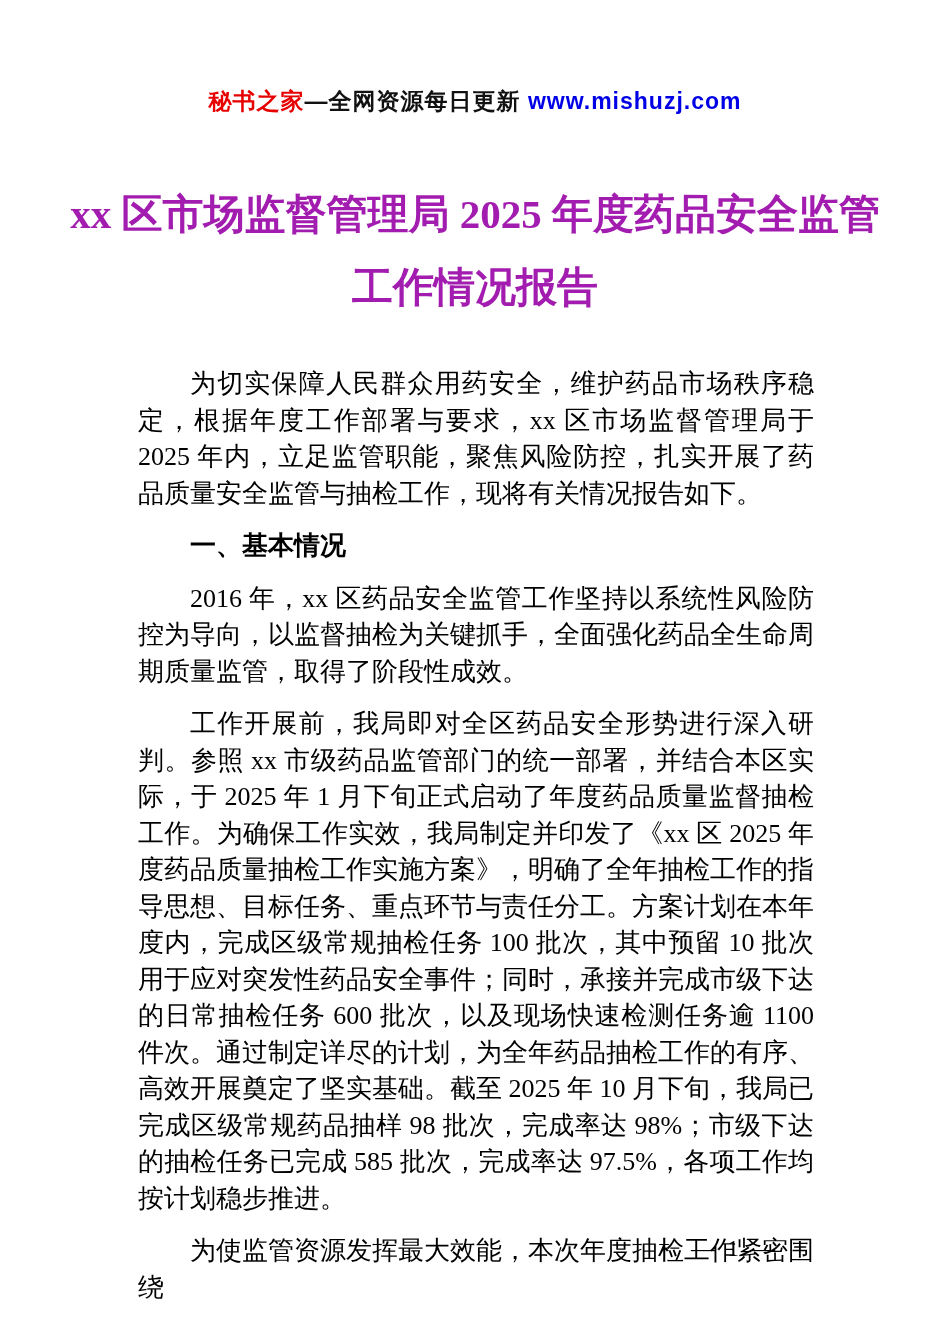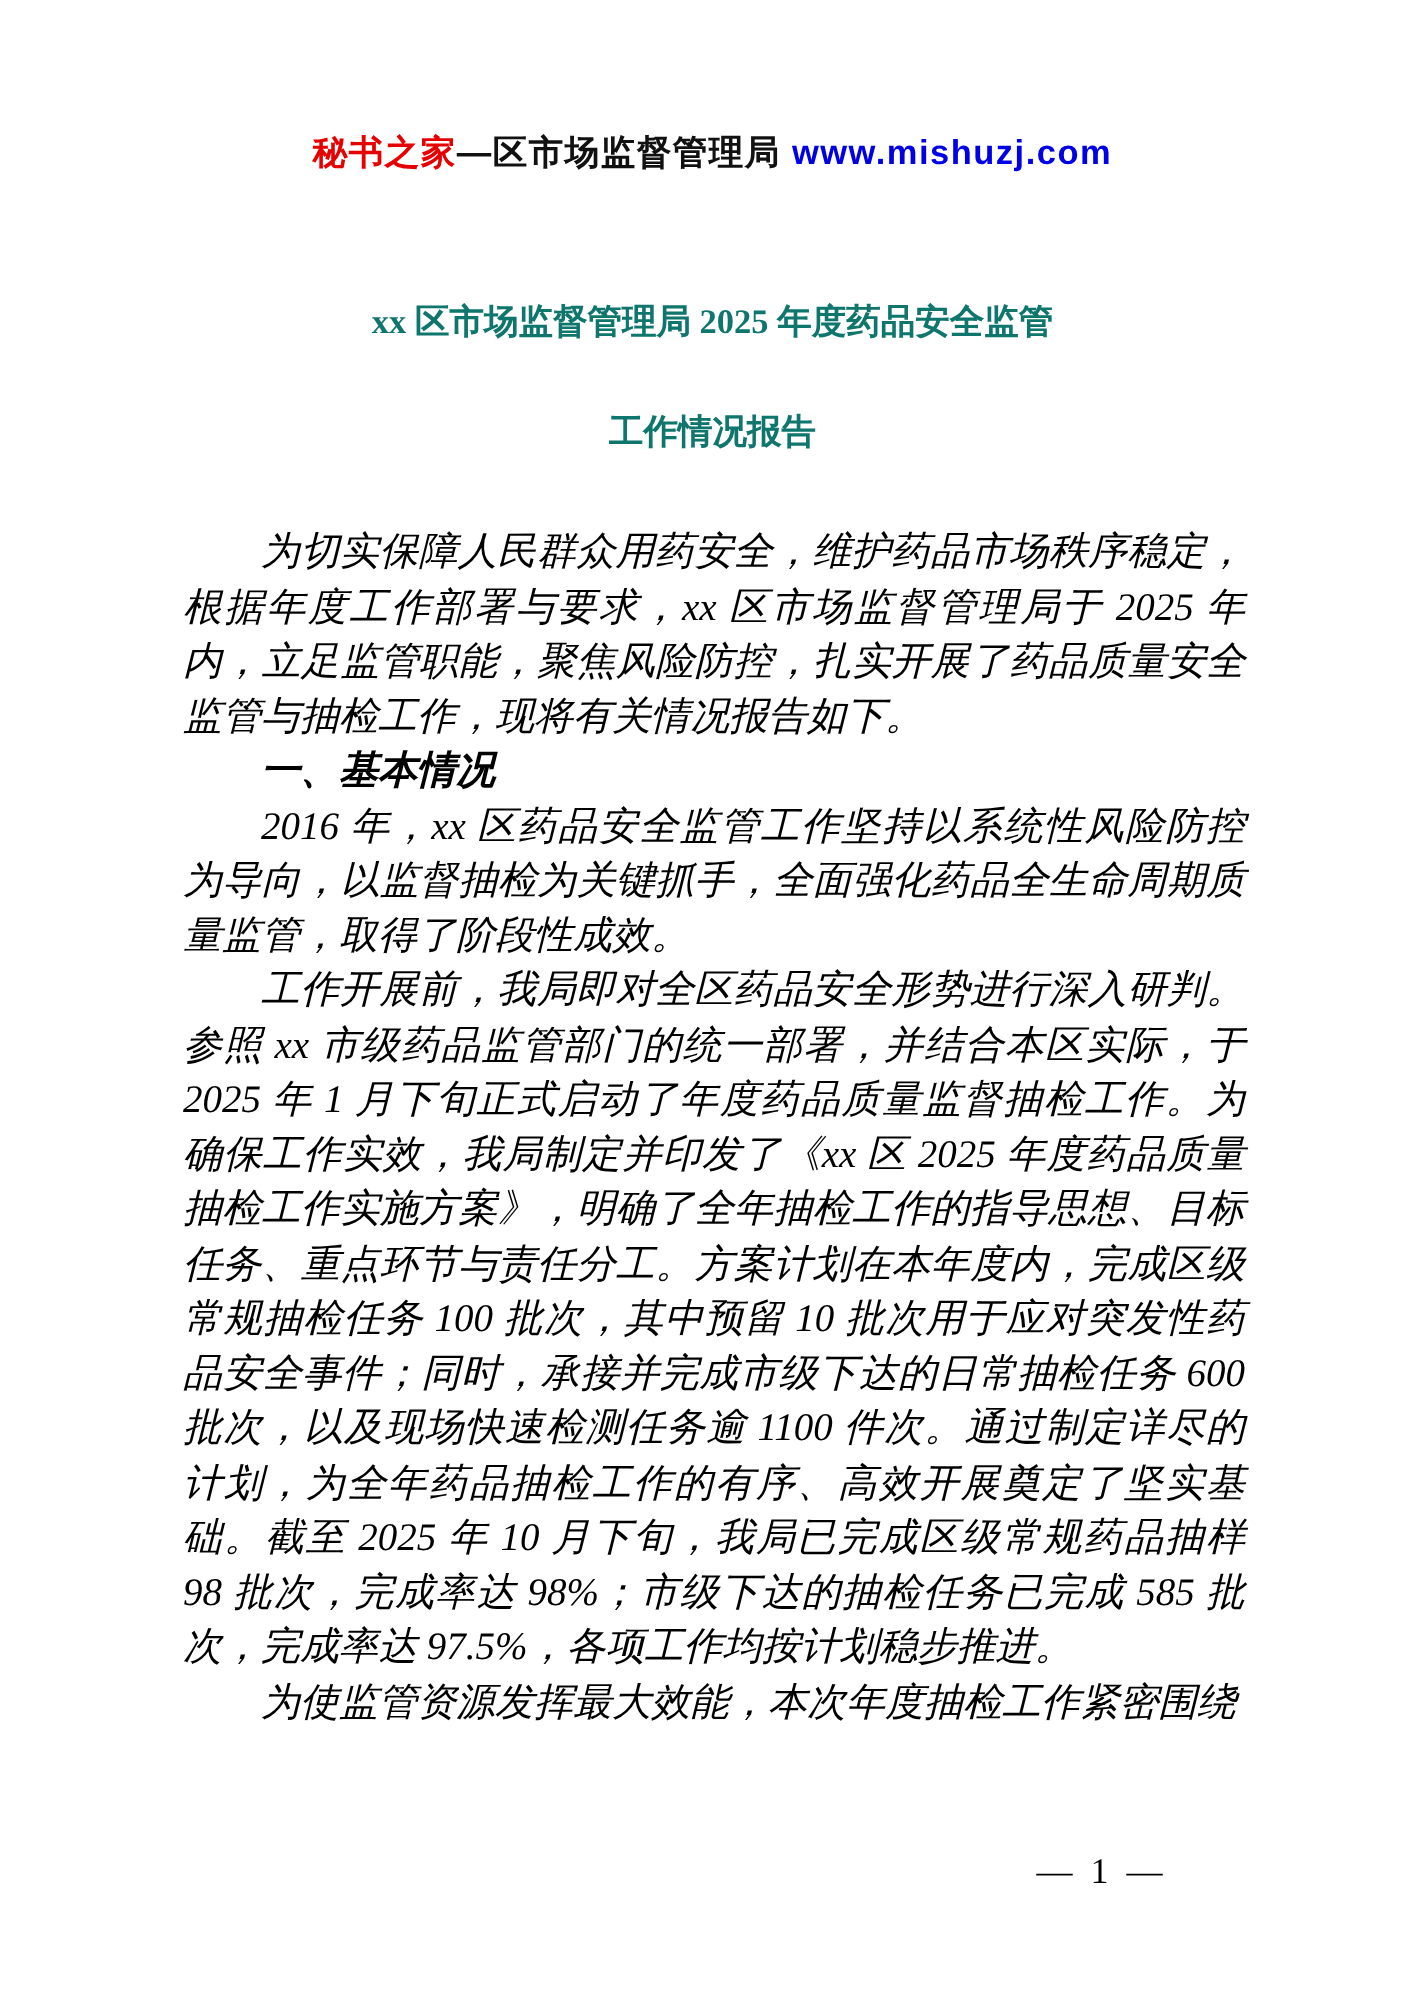--- a/index.html
+++ b/index.html
@@ -32,40 +32,40 @@
   .site-url    { color: #0000e6; text-decoration: none; cursor: pointer; }
 
   
   .doc-title {
     position: absolute;
     top: 178px;
     left: 55px;
     right: 55px;
     text-align: center;
     font-family: "Liberation Serif", serif;
-    font-size: 23px;
+    font-size: 41px;
     font-weight: 600;
     line-height: 73px;
-    color: #0f766e;
+    color: #a21caf;
   }
   .doc-title span { display: block; }
 
   
   .doc-body {
     position: absolute;
     top: 350px;
     left: 122px;
     width: 708px;
     font-family: "Liberation Serif", serif;
     font-size: 26px;
     line-height: 36.5px;
     text-align: justify;
     color: #000000;
   }
-  .doc-body p { margin: 0; text-indent: 2em; font-style: italic; }
+  .doc-body p { margin: 16px; text-indent: 2em; }
   .body-para  { font-weight: normal; }
   .heading1   { font-weight: bold; }
   .heading2   { font-weight: normal; }
 
   
   .page-footer {
     position: absolute;
     bottom: 82px;
     right: 172px;
     font-family: "Liberation Serif", serif;
@@ -73,21 +73,21 @@
     letter-spacing: 3px;
     color: #000000;
   }
 </style>
 </head>
 <body>
 
 <div class="page">
 
   <div class="site-header">
-    <span class="site-name">秘书之家</span><span class="site-tagline">—区市场监督管理局 </span><a class="site-url">www.mishuzj.com</a>
+    <span class="site-name">秘书之家</span><span class="site-tagline">—全网资源每日更新 </span><a class="site-url">www.mishuzj.com</a>
   </div>
 
   <h1 class="doc-title">
     <span>xx 区市场监督管理局 2025 年度药品安全监管</span>
     <span>工作情况报告</span>
   </h1>
 
   <div class="doc-body">
     <p class="body-para">为切实保障人民群众用药安全，维护药品市场秩序稳定，根据年度工作部署与要求，xx 区市场监督管理局于 2025 年内，立足监管职能，聚焦风险防控，扎实开展了药品质量安全监管与抽检工作，现将有关情况报告如下。</p>
     <p class="heading1">一、基本情况</p>

